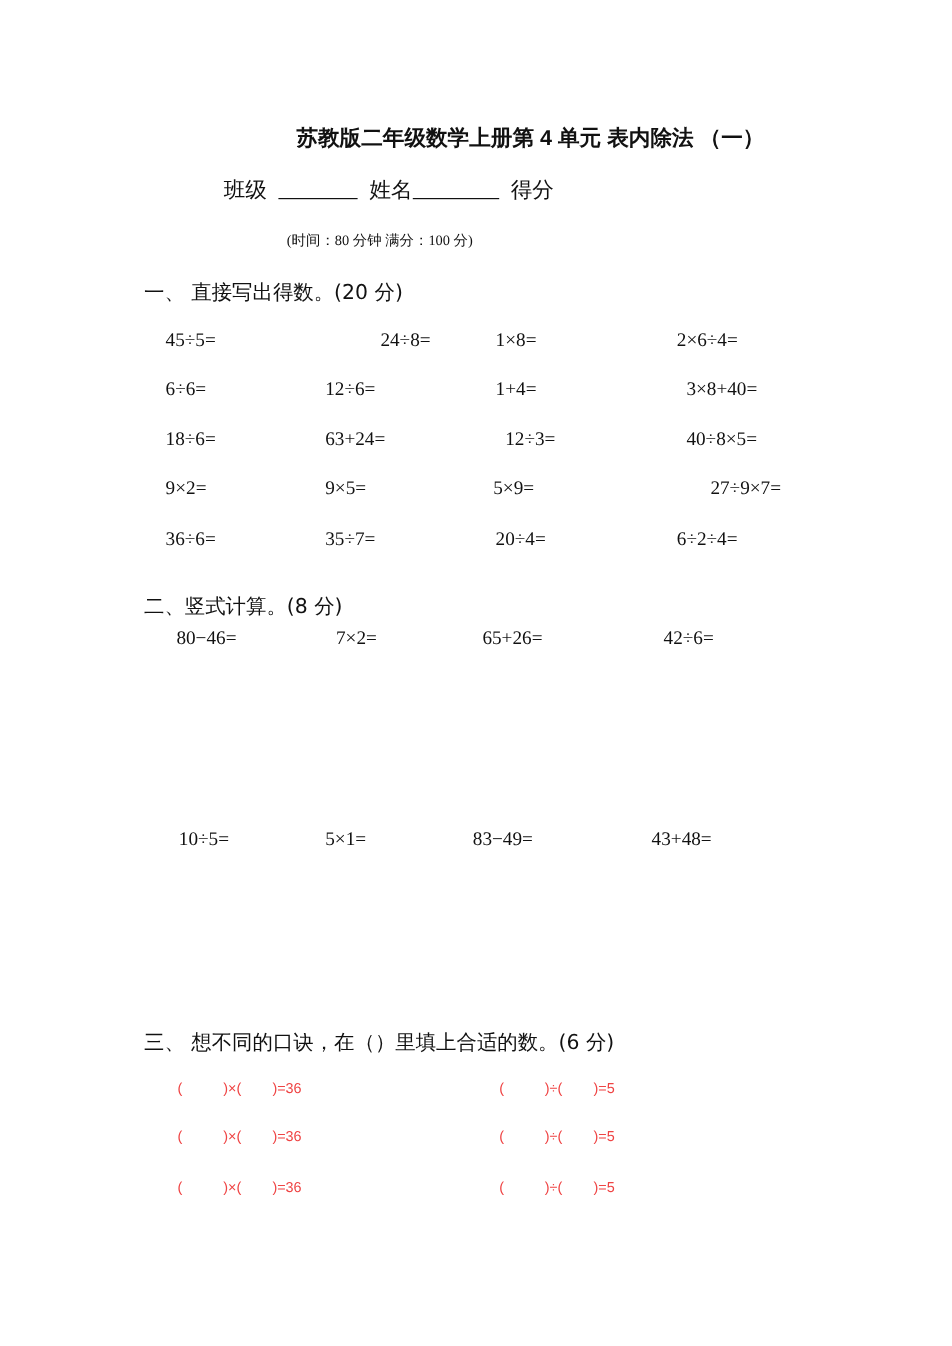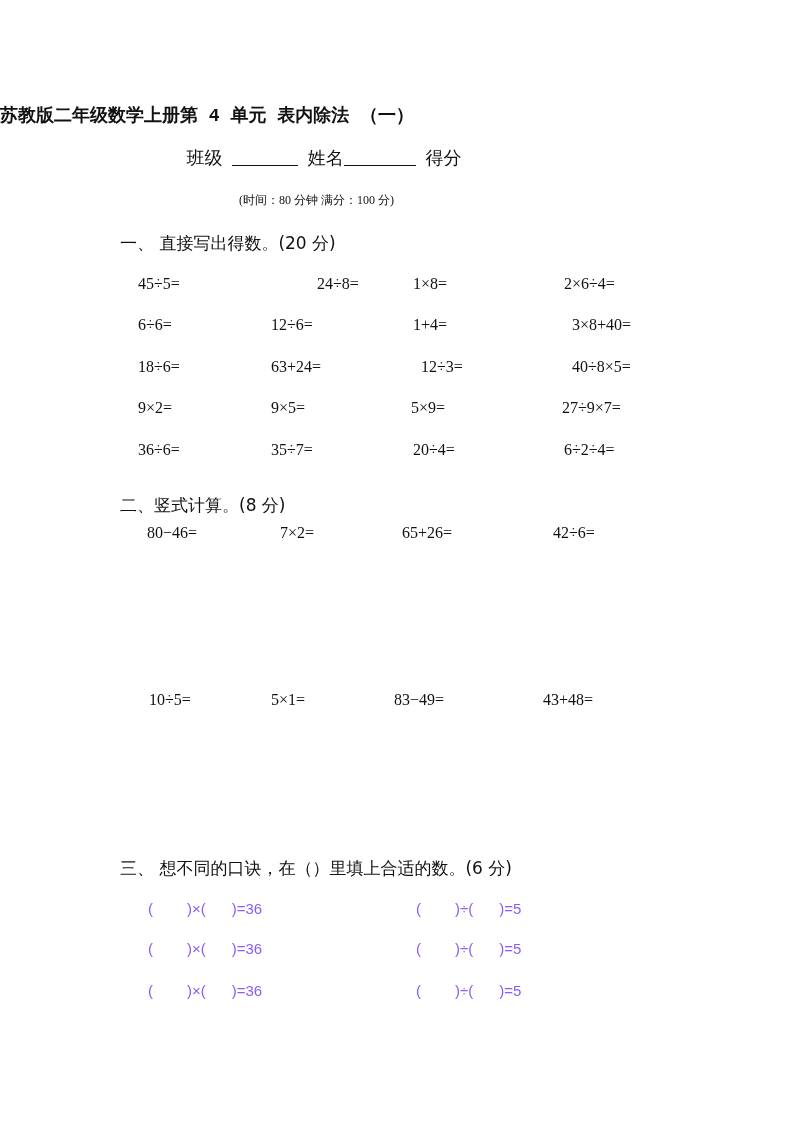--- a/index.html
+++ b/index.html
@@ -3,22 +3,22 @@
   <meta charset="utf-8">
   <style>
     html, body { margin: 0; padding: 0; background: #ffffff; }
     body {
       width: 793px; height: 1122px; position: relative; overflow: hidden;
       color: #111111;
       font-family: "Liberation Serif", "DejaVu Serif", serif;
     }
     .abs { position: absolute; white-space: nowrap; }
     .title {
-      left: 0; width: 637px; top: 103px; text-align: left;
-      font-family: Liberation Mono, monospace;
+      left: 0; width: 637px; top: 103px; text-align: right;
+      font-family: Liberation Sans, sans-serif;
       font-weight: bold; font-size: 18px; letter-spacing: 0px;
     }
     .info-row {
       left: 0; width: 648px; top: 146px; text-align: center;
       font-family: "DejaVu Sans", "Liberation Sans", sans-serif;
       font-size: 18px;
     }
     .blank {
       display: inline-block; border-bottom: 1px solid #111; vertical-align: baseline;
       height: 1em; margin: 0 4px -2px 4px;
@@ -26,21 +26,21 @@
     .sub-info {
       left: 0; width: 633px; top: 192px; text-align: center;
       font-size: 12px;
     }
     .section-heading {
       left: 120px;
       font-family: "DejaVu Sans", "Liberation Sans", sans-serif;
       font-size: 17px;
     }
     .problem { font-size: 16px; }
-    .fill-item { font-size: 15px; font-family: "Liberation Sans", "DejaVu Sans", sans-serif; color:#8b5cf6; }
+    .fill-item { font-size: 12px; font-family: "Liberation Sans", "DejaVu Sans", sans-serif; color:#ef4444; }
     .gap { display:inline-block; width: 34px; }
     .gap2 { display:inline-block; width: 26px; }
   </style>
 </head>
 <body>
 
 <div class="abs title">苏教版二年级数学上册第 4 单元  表内除法   （一）</div>
 
 <div class="abs info-row">
   <span>班级</span>
@@ -64,21 +64,21 @@
 <div class="abs problem" style="left:572px; top:316px;">3×8+40=</div>
 
 <div class="abs problem" style="left:138px; top:358px;">18÷6=</div>
 <div class="abs problem" style="left:271px; top:358px;">63+24=</div>
 <div class="abs problem" style="left:421px; top:358px;">12÷3=</div>
 <div class="abs problem" style="left:572px; top:358px;">40÷8×5=</div>
 
 <div class="abs problem" style="left:138px; top:399px;">9×2=</div>
 <div class="abs problem" style="left:271px; top:399px;">9×5=</div>
 <div class="abs problem" style="left:411px; top:399px;">5×9=</div>
-<div class="abs problem" style="left:562px; top:399px;">27÷9×7=</div>
+<div class="abs problem" style="left:592px; top:399px;">27÷9×7=</div>
 
 <div class="abs problem" style="left:138px; top:441px;">36÷6=</div>
 <div class="abs problem" style="left:271px; top:441px;">35÷7=</div>
 <div class="abs problem" style="left:413px; top:441px;">20÷4=</div>
 <div class="abs problem" style="left:564px; top:441px;">6÷2÷4=</div>
 
 <div class="abs section-heading" style="top:482px;margin-top:12px;">二、竖式计算。(8 分)</div>
 
 <div class="abs problem" style="left:147px; top:524px;">80−46=</div>
 <div class="abs problem" style="left:280px; top:524px;">7×2=</div>

